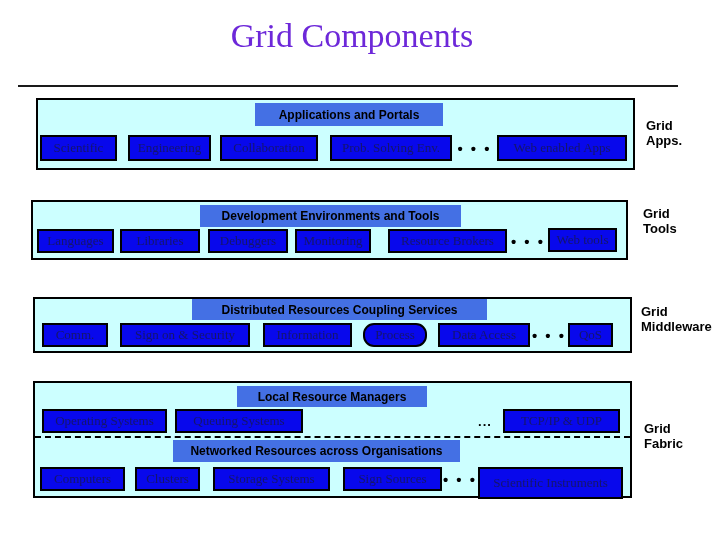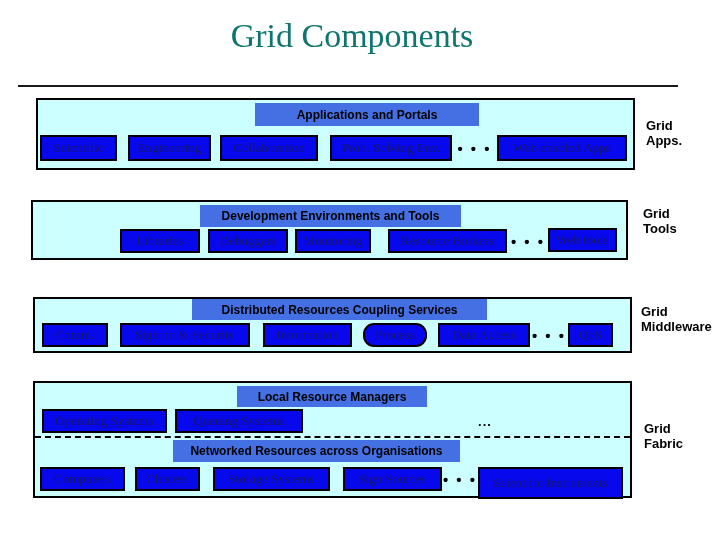--- a/index.html
+++ b/index.html
@@ -1,20 +1,20 @@
 <!DOCTYPE html>
 <html><head>
 <meta charset="utf-8">
 <style>
   html,body{margin:0;padding:0;background:#fff;}
   .slide{position:relative;width:720px;height:540px;background:#ffffff;overflow:hidden;
          font-family:"Liberation Sans",sans-serif;}
   .title{position:absolute;top:16px;left:0;width:704px;margin:0;text-align:center;
          font-family:"Liberation Serif",serif;font-weight:400;font-size:34px;line-height:40px;
-         color:#0f766e;}
+         color:#6d28d9;}
   .title-rule{position:absolute;left:18px;top:85px;width:660px;height:2px;background:#1a1a1a;}
 
   .band{position:absolute;background:#ccffff;border:2px solid #000;box-sizing:border-box;}
   .band-apps{left:36px;top:98px;width:599px;height:72px;}
   .band-tools{left:31px;top:200px;width:597px;height:60px;}
   .band-middleware{left:33px;top:297px;width:599px;height:56px;}
   .band-fabric{left:33px;top:381px;width:599px;height:117px;}
 
   .hdr{position:absolute;background:#4470e4;color:#000;font-weight:700;font-size:12px;
        display:flex;align-items:center;justify-content:center;white-space:nowrap;}
@@ -32,35 +32,36 @@
 </style>
 </head>
 <body>
 
 <div class="slide">
 
   <h1 class="title">Grid Components</h1>
   <div class="title-rule"></div>
 
   <div class="band band-apps">
-    <div class="hdr" style="left:217px;top:3px;width:224px;height:23px;">Applications and Portals</div>
+    <div class="hdr" style="left:217px;top:3px;width:188px;height:23px;">Applications and Portals</div>
     <div class="btn" style="left:2px;top:35px;width:77px;height:26px;">Scientific</div>
     <div class="btn" style="left:90px;top:35px;width:83px;height:26px;">Engineering</div>
     <div class="btn" style="left:182px;top:35px;width:98px;height:26px;">Collaboration</div>
     <div class="btn" style="left:292px;top:35px;width:122px;height:26px;">Prob. Solving Env.</div>
     <div class="dots" style="left:414px;top:35px;width:45px;height:26px;">• • •</div>
     <div class="btn" style="left:459px;top:35px;width:130px;height:26px;">Web enabled Apps</div>
   </div>
   <div class="side-label" style="left:646px;top:118px;">
     <span>Grid</span>
     <span>Apps.</span>
   </div>
 
   <div class="band band-tools">
     <div class="hdr" style="left:167px;top:3px;width:261px;height:22px;">Development Environments and Tools</div>
+    <div class="btn" style="left:4px;top:27px;width:77px;height:24px;">Languages</div>
     <div class="btn" style="left:87px;top:27px;width:80px;height:24px;">Libraries</div>
     <div class="btn" style="left:175px;top:27px;width:80px;height:24px;">Debuggers</div>
     <div class="btn" style="left:262px;top:27px;width:76px;height:24px;">Monitoring</div>
     <div class="btn" style="left:355px;top:27px;width:119px;height:24px;">Resource Brokers</div>
     <div class="dots" style="left:474px;top:27px;width:42px;height:24px;">• • •</div>
     <div class="btn" style="left:515px;top:26px;width:69px;height:24px;">Web tools</div>
   </div>
   <div class="side-label" style="left:643px;top:206px;">
     <span>Grid</span>
     <span>Tools</span>
@@ -79,20 +80,21 @@
   <div class="side-label" style="left:641px;top:304px;">
     <span>Grid</span>
     <span>Middleware</span>
   </div>
 
   <div class="band band-fabric">
     <div class="hdr" style="left:202px;top:3px;width:190px;height:21px;">Local Resource Managers</div>
     <div class="btn" style="left:7px;top:26px;width:125px;height:24px;">Operating Systems</div>
     <div class="btn" style="left:140px;top:26px;width:128px;height:24px;">Queuing Systems</div>
     <div class="dots dots-small" style="left:435px;top:26px;width:30px;height:24px;">...</div>
+    <div class="btn" style="left:468px;top:26px;width:117px;height:24px;">TCP/IP &amp; UDP</div>
 
     <div class="dashed-line"></div>
 
     <div class="hdr" style="left:138px;top:57px;width:287px;height:22px;">Networked Resources across Organisations</div>
     <div class="btn" style="left:5px;top:84px;width:85px;height:24px;">Computers</div>
     <div class="btn" style="left:100px;top:84px;width:65px;height:24px;">Clusters</div>
     <div class="btn" style="left:178px;top:84px;width:117px;height:24px;">Storage Systems</div>
     <div class="btn" style="left:308px;top:84px;width:99px;height:24px;">Sign Sources</div>
     <div class="dots" style="left:405px;top:84px;width:40px;height:24px;">• • •</div>
     <div class="btn" style="left:443px;top:84px;width:145px;height:32px;">Scientific Instruments</div>

